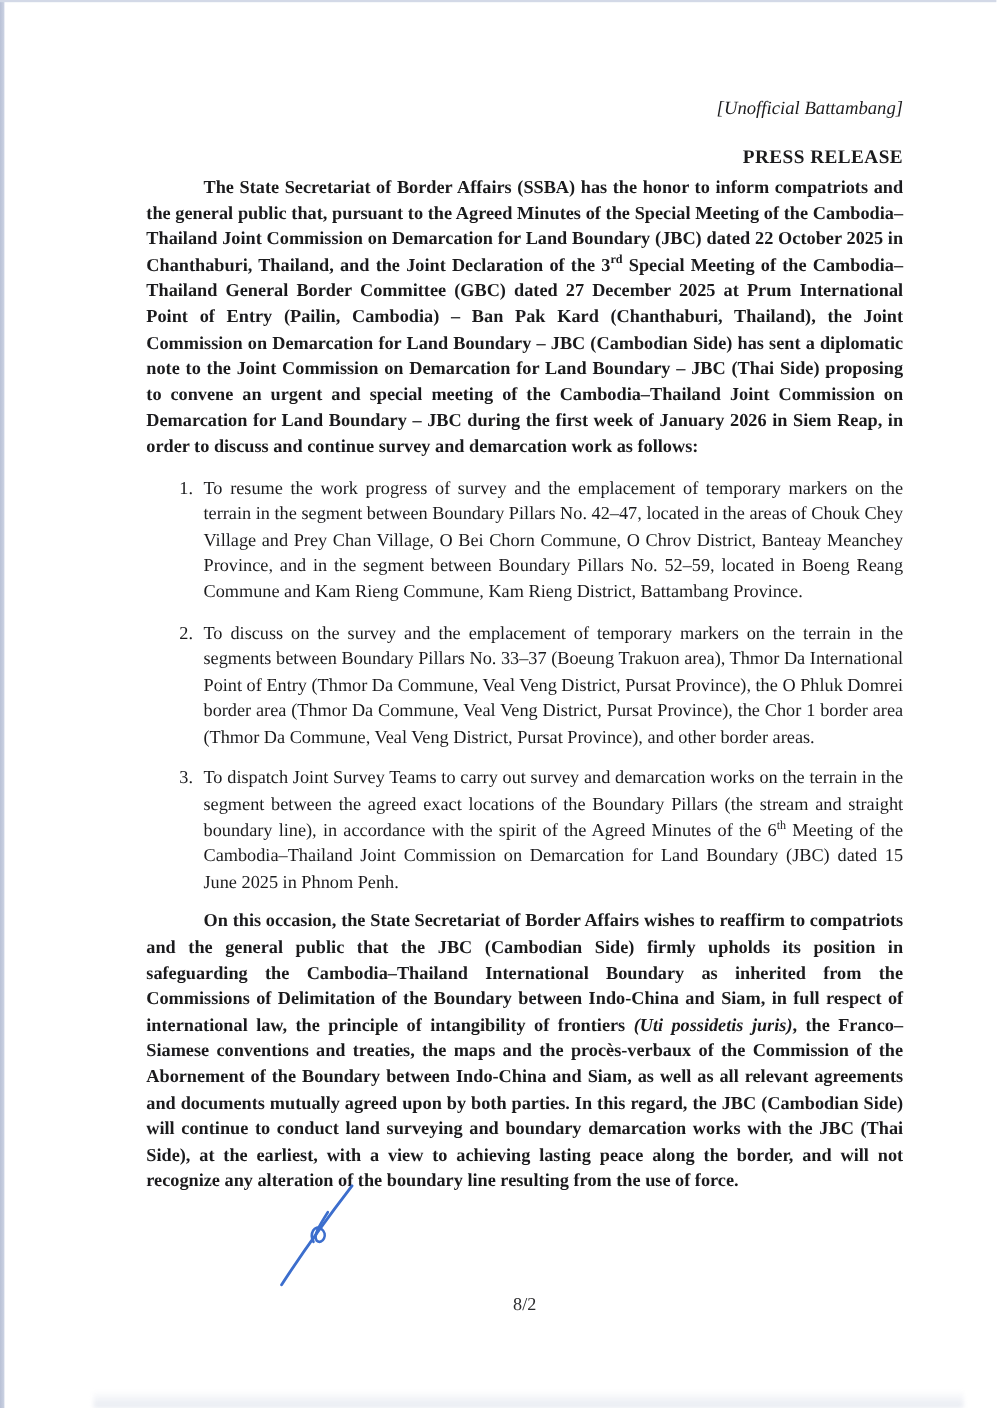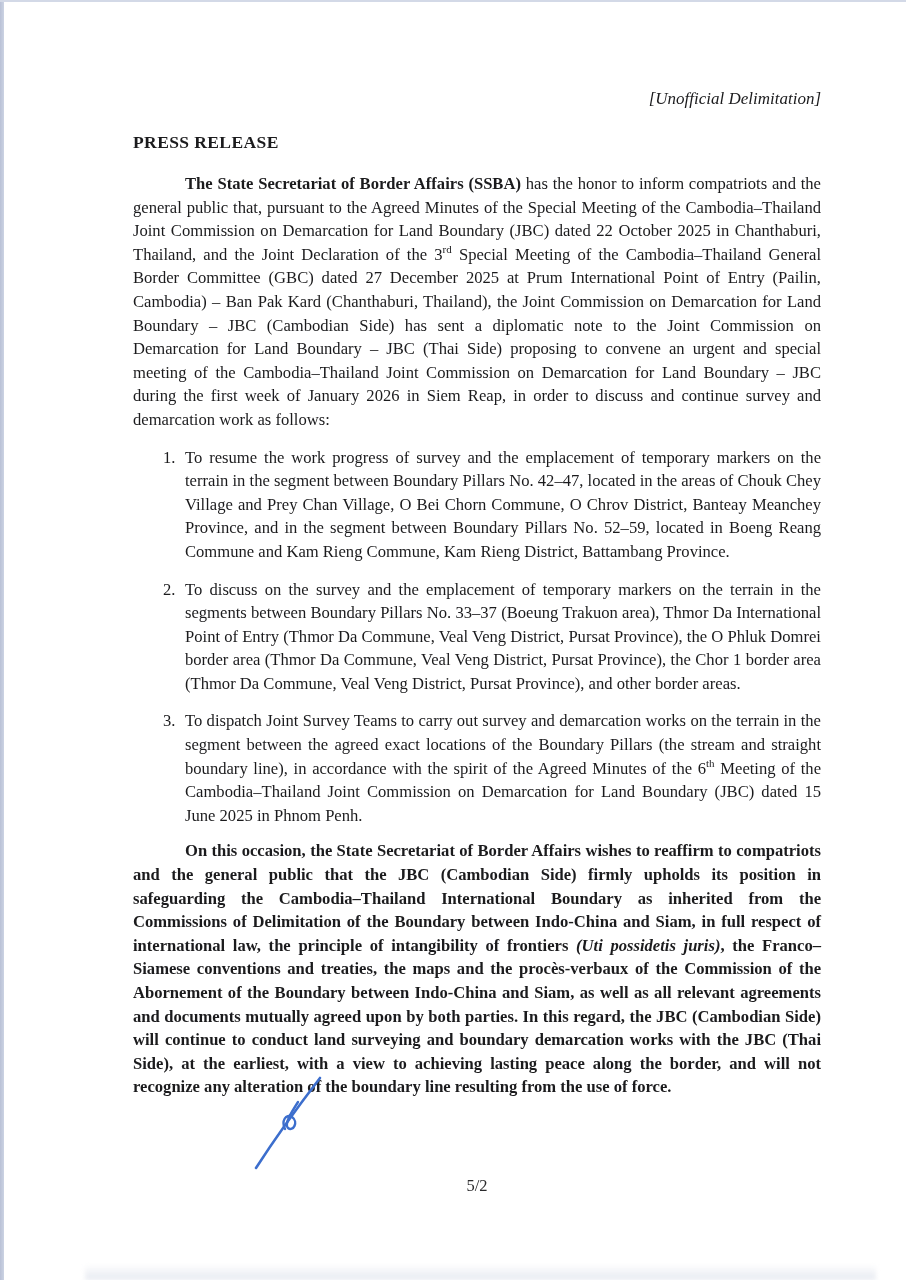--- a/index.html
+++ b/index.html
@@ -23,32 +23,32 @@
     position: absolute; left: 133px; top: 0; width: 688px;
   }
   .trans-note {
     margin-top: 89px;
     text-align: right;
     font-style: italic;
     font-size: 17px;
   }
   .doc-title {
     margin: 23px 0 0 0;
-    text-align: left;
+    text-align: right;
     font-size: 17.5px;
     font-weight: bold;
     letter-spacing: 0.4px;
   }
   .para {
     margin: 0;
     font-size: 16.6px;
     line-height: 23.6px;
     text-align: justify;
   }
-  .para.opening { margin-top: 19px; text-indent: 52px; }
+  .para.opening { margin-top: 5px; text-indent: 52px; font-weight: bold; }
   .para.closing { margin-top: 12px; text-indent: 52px; font-weight: bold; }
   .num-list { margin: 14px 0 0 0; padding: 0; list-style: none; }
   .num-list li {
     position: relative;
     padding-left: 52px;
     font-size: 16.6px;
     line-height: 23.6px;
     text-align: justify;
   }
   .num-list li + li { margin-top: 14px; }
@@ -71,36 +71,36 @@
   }
 </style>
 </head>
 <body>
 
 <div class="edge-left"></div>
 <div class="edge-top"></div>
 
 <div class="content">
 
-  <div class="trans-note">[Unofficial Delimitation]</div>
+  <div class="trans-note">[Unofficial Battambang]</div>
 
   <h1 class="doc-title">PRESS RELEASE</h1>
 
   <p class="para opening"><b>The State Secretariat of Border Affairs (SSBA)</b><span> has the honor to inform compatriots and the general public that, pursuant to the Agreed Minutes of the Special Meeting of the Cambodia–Thailand Joint Commission on Demarcation for Land Boundary (JBC) dated 22 October 2025 in Chanthaburi, Thailand, and the Joint Declaration of the 3</span><sup>rd</sup><span> Special Meeting of the Cambodia–Thailand General Border Committee (GBC) dated 27 December 2025 at Prum International Point of Entry (Pailin, Cambodia) – Ban Pak Kard (Chanthaburi, Thailand), the Joint Commission on Demarcation for Land Boundary – JBC (Cambodian Side) has sent a diplomatic note to the Joint Commission on Demarcation for Land Boundary – JBC (Thai Side) proposing to convene an urgent and special meeting of the Cambodia–Thailand Joint Commission on Demarcation for Land Boundary – JBC  during the first week of January 2026 in Siem Reap, in order to discuss and continue survey and demarcation work as follows:</span></p>
 
   <ol class="num-list">
     <li><span class="num">1.</span><span>To resume the work progress of survey and the emplacement of temporary markers on the terrain in the segment between Boundary Pillars No. 42–47, located in the areas of Chouk Chey Village and Prey Chan Village, O Bei Chorn Commune, O Chrov District, Banteay Meanchey Province, and in the segment between Boundary Pillars No. 52–59, located in Boeng Reang Commune and Kam Rieng Commune, Kam Rieng District, Battambang Province.</span></li>
     <li><span class="num">2.</span><span>To discuss on the survey and the emplacement of temporary markers on the terrain in the segments between Boundary Pillars No. 33–37 (Boeung Trakuon area), Thmor Da International Point of Entry (Thmor Da Commune, Veal Veng District, Pursat Province), the O Phluk Domrei border area (Thmor Da Commune, Veal Veng District, Pursat Province), the Chor 1 border area (Thmor Da Commune, Veal Veng District, Pursat Province), and other border areas.</span></li>
     <li><span class="num">3.</span><span>To dispatch Joint Survey Teams to carry out survey and demarcation works on the terrain in the segment between the agreed exact locations of the Boundary Pillars (the stream and straight boundary line), in accordance with the spirit of the Agreed Minutes of the 6</span><sup>th</sup><span> Meeting of the Cambodia–Thailand Joint Commission on Demarcation for Land Boundary (JBC) dated 15 June 2025 in Phnom Penh.</span></li>
   </ol>
 
   <p class="para closing"><span>On this occasion, </span><b>the State Secretariat of Border Affairs</b><span> wishes to reaffirm to compatriots and the general public that the JBC (Cambodian Side) firmly upholds its position in safeguarding the Cambodia–Thailand International Boundary as inherited from the Commissions of Delimitation of the Boundary between Indo-China and Siam, in full respect of international law, the principle of intangibility of frontiers </span><i>(Uti possidetis juris)</i><span>, the Franco–Siamese conventions and treaties, the maps and the procès-verbaux of the Commission of the Abornement of the Boundary between Indo-China and Siam, as well as all relevant agreements and documents mutually agreed upon by both parties. In this regard, the JBC (Cambodian Side) will continue to conduct land surveying and boundary demarcation works with the JBC (Thai Side), at the earliest, with a view to achieving lasting peace along the border, and will not recognize any alteration of the boundary line resulting from the use of force.</span></p>
 
 </div>
 
 <svg class="pen-signature" viewBox="0 0 88 102" xmlns="http://www.w3.org/2000/svg">
   <path d="M 10 96 C 28 68 54 32 74 6" fill="none" stroke="#3c6ecd" stroke-width="2.6" stroke-linecap="round"></path>
   <path d="M 52 30 C 45 41 38 52 42 56 C 47 60 53 50 46 45 C 40 41 35 49 39 57" fill="none" stroke="#3c6ecd" stroke-width="2.4" stroke-linecap="round"></path>
 </svg>
 
-<div class="page-number">5/2</div>
+<div class="page-number">8/2</div>
 
 <div class="next-page-shadow"></div>
 
 </body></html>

